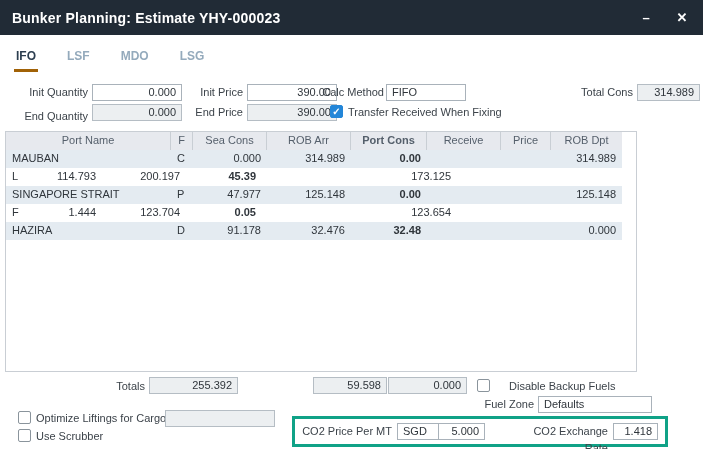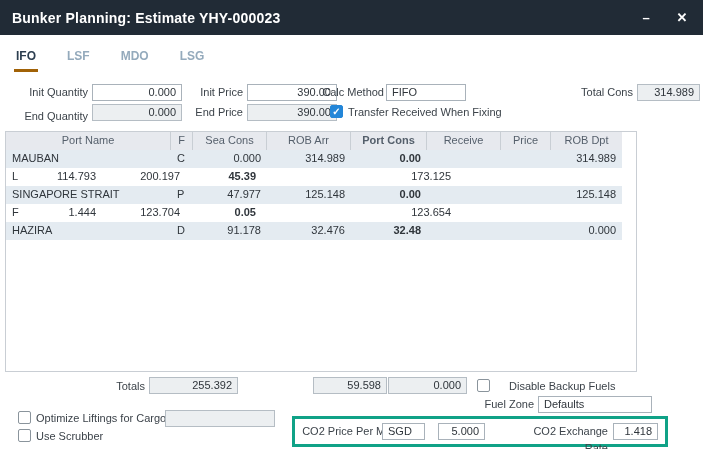--- a/index.html
+++ b/index.html
@@ -179,17 +179,17 @@
 <div class="inp" style="left:538px;top:396px;width:114px;">Defaults</div>
 
 <div class="cb" style="left:18px;top:411px;"></div>
 <div class="cb-lbl" style="left:36px;top:411px;">Optimize Liftings for Cargo:</div>
 <div class="inp dis" style="left:165px;top:410px;width:110px;"></div>
 <div class="cb" style="left:18px;top:429px;"></div>
 <div class="cb-lbl" style="left:36px;top:429px;">Use Scrubber</div>
 
 <div class="co2box">
   <div class="lbl" style="left:5px;top:4px;width:92px;">CO2 Price Per MT</div>
-  <div class="inp" style="left:87px;top:4px;width:43px;">SGD</div>
+  <div class="inp" style="left:102px;top:4px;width:43px;">SGD</div>
   <div class="inp num" style="left:143px;top:4px;width:47px;">5.000</div>
   <div class="lbl" style="left:213px;top:4px;width:100px;">CO2 Exchange Rate</div>
   <div class="inp num" style="left:318px;top:4px;width:45px;">1.418</div>
 </div>
 
 </body></html>

